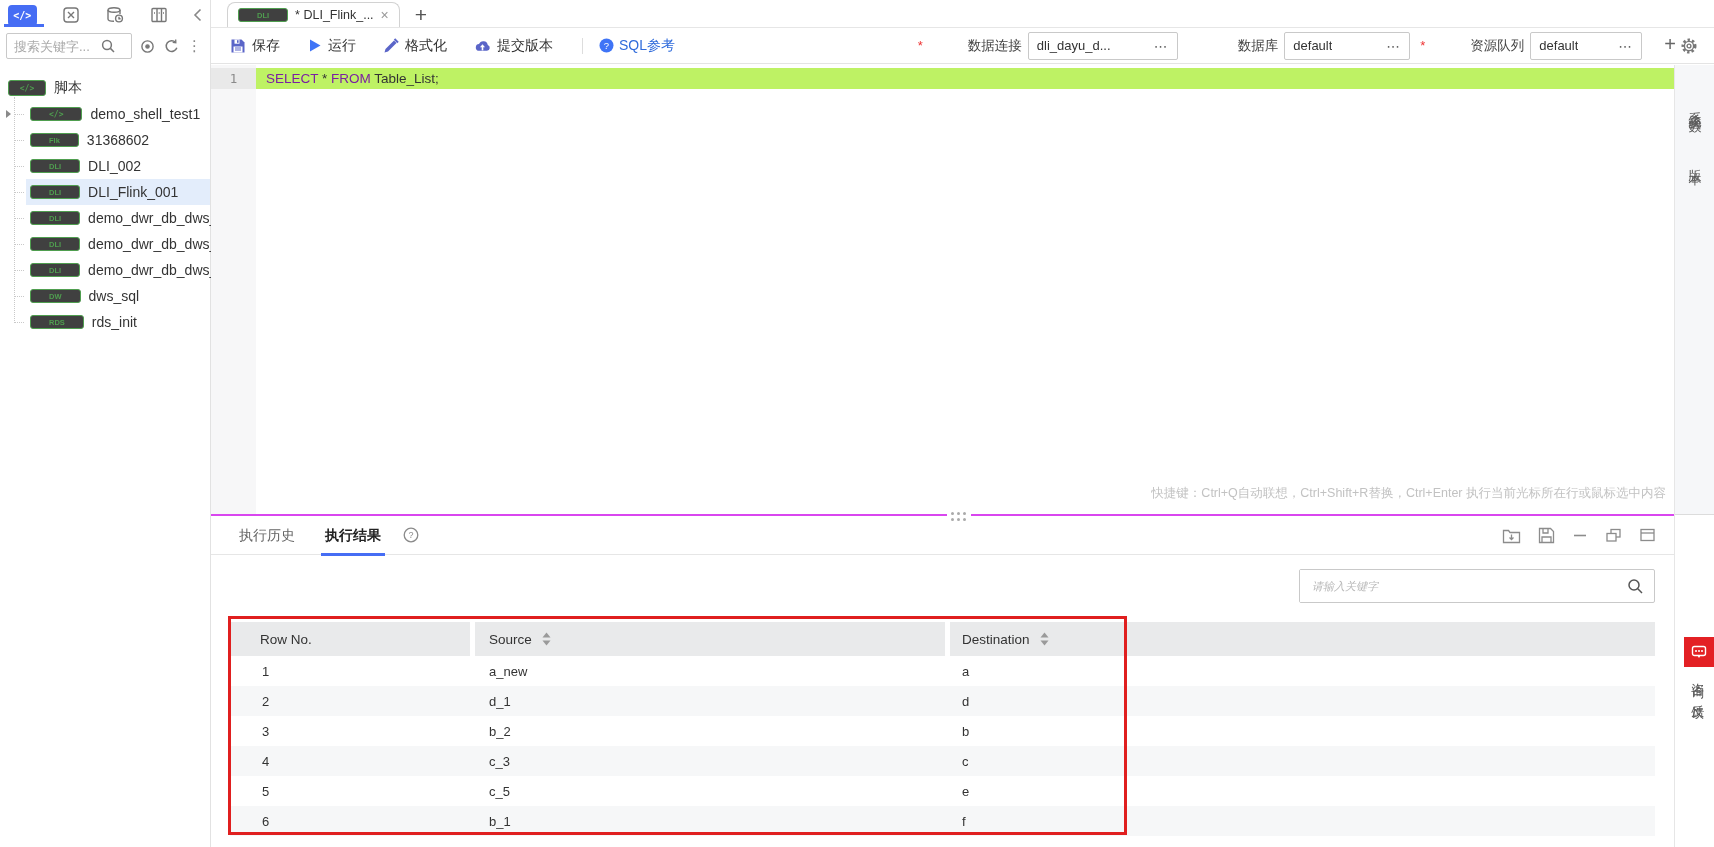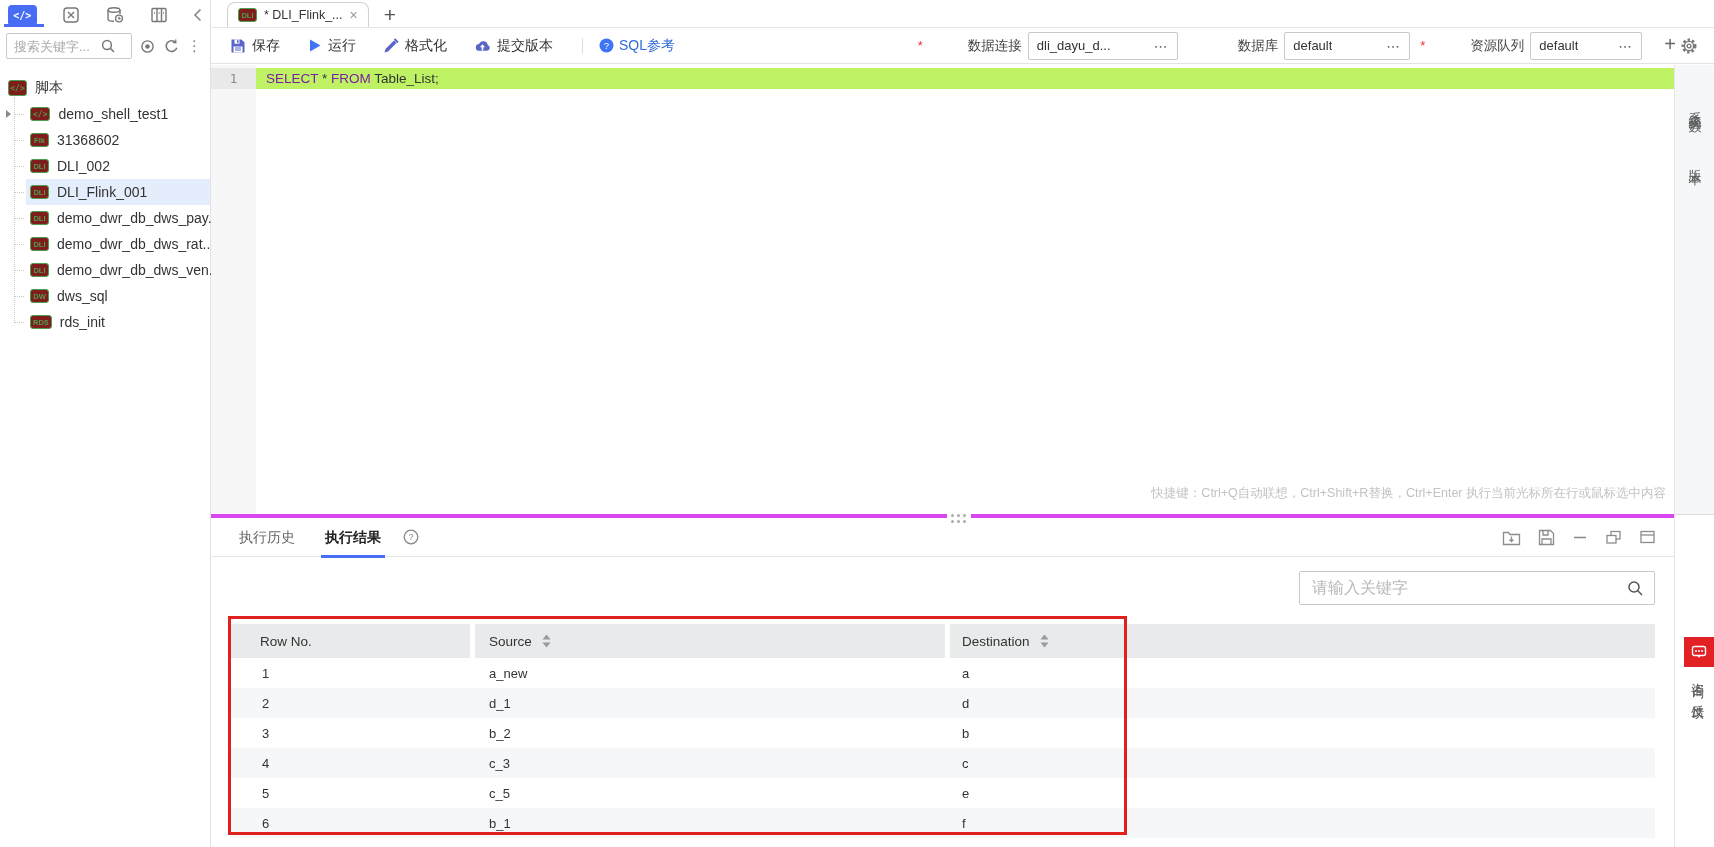--- a/index.html
+++ b/index.html
@@ -27,21 +27,21 @@
 
   
   .tree{padding-top:12px;font-size:14px;position:relative;}
   .tree-root{height:26px;display:flex;align-items:center;gap:8px;padding-left:8px;}
   .tree-items{position:relative;}
   .tree-items::before{content:'';position:absolute;left:14px;top:-4px;bottom:14px;border-left:1px dotted #c9c9c9;}
   .tree-item{position:relative;height:26px;display:flex;align-items:center;gap:8px;margin-left:26px;padding-left:4px;cursor:pointer;}
   .tree-item::before{content:'';position:absolute;left:-12px;top:13px;width:10px;border-top:1px dotted #c9c9c9;}
   .tree-item.selected{background:var(--selected-row);}
   .tw-arrow{position:absolute;left:-20px;width:0;height:0;border-left:5px solid #8a8a8a;border-top:4px solid transparent;border-bottom:4px solid transparent;}
-  .badge{min-width:19px;height:14px;padding:0 2px;border:1px solid var(--badge-green);border-radius:3px;color:var(--badge-green);font-size:7.5px;font-weight:bold;display:flex;align-items:center;justify-content:center;background:#7f1d1d;flex:none;}
+  .badge{min-width:19px;height:14px;padding:0 18px;border:1px solid var(--badge-green);border-radius:3px;color:var(--badge-green);font-size:7.5px;font-weight:bold;display:flex;align-items:center;justify-content:center;background:#404040;flex:none;}
   .badge-code{font-family:"DejaVu Sans Mono",monospace;font-size:8px;}
   .badge-root{width:18px;height:16px;}
   .tree-label{white-space:nowrap;color:#333;}
 
   
   .main-tabbar{position:absolute;left:211px;top:0;right:0;height:28px;border-bottom:1px solid #e6e6e6;display:flex;align-items:flex-end;background:#fff;}
   .doc-tab{margin-left:16px;height:25px;border:1px solid #d2d2d2;border-bottom:none;border-radius:8px 8px 0 0;display:flex;align-items:center;gap:7px;padding:0 10px;background:#fff;font-size:12.5px;color:#333;cursor:pointer;}
   .tab-close{color:#999;font-size:14px;line-height:1;}
   .newtab-btn{margin-left:15px;margin-bottom:3px;font-size:21px;color:#555;line-height:18px;cursor:pointer;}
 
@@ -61,36 +61,36 @@
 
   
   .editor{position:absolute;left:211px;top:65px;width:1463px;height:449px;background:#fff;}
   .gutter{position:absolute;left:0;top:0;width:45px;height:100%;background:#f7f7f8;}
   .gutter-cell{position:absolute;left:0;top:3px;width:45px;height:21px;background:#e9e9e9;color:#8a8a8a;font-size:12.5px;text-align:center;line-height:21px;font-family:"DejaVu Sans Mono",monospace;}
   .code-line{position:absolute;left:45px;right:0;top:3px;height:21px;background:#bef264;line-height:21px;padding-left:10px;font-family:"DejaVu Sans Mono",monospace;font-size:13.5px;color:#333;cursor:text;}
   .code-line .kw{color:var(--keyword);}
   .editor-hint{position:absolute;right:8px;bottom:12px;color:#c2c2c2;font-size:12.5px;}
 
   
-  .bottom-panel{position:absolute;left:211px;top:514px;width:1463px;height:333px;border-top:4px solid #d946ef;background:#fff;}
+  .bottom-panel{position:absolute;left:211px;top:514px;width:1463px;height:333px;border-top:2px solid #d946ef;background:#fff;}
   .grip{position:absolute;left:736px;top:-7px;background:#fff;padding:3px 4px;display:grid;grid-template-columns:repeat(3,4px);grid-template-rows:repeat(2,4px);gap:2px;cursor:row-resize;}
   .grip i{width:3px;height:3px;border-radius:50%;background:#aaa;}
   .bp-tabs{height:39px;display:flex;align-items:center;padding-left:28px;border-bottom:1px solid #e6e6e6;position:relative;}
   .bp-tab{margin-right:30px;font-size:14px;color:#666;height:39px;line-height:39px;position:relative;cursor:pointer;}
   .bp-tab.active{color:#222;font-weight:bold;}
   .bp-tab.active::after{content:'';position:absolute;left:-4px;right:-4px;bottom:-1px;height:3px;background:var(--accent);}
   .help-ico{margin-left:-8px;cursor:pointer;display:flex;}
   .bp-icons{margin-left:auto;display:flex;align-items:center;gap:17px;padding-right:18px;}
   .bp-icons .mini-ico{cursor:pointer;}
   .filter-row{position:relative;height:67px;}
   .filter-box{position:absolute;right:19px;top:14px;width:356px;height:34px;border:1px solid #c9c9c9;border-radius:2px;display:flex;align-items:center;background:#fff;}
   .fb-select{width:200px;height:100%;display:flex;align-items:center;justify-content:space-between;padding:0 12px;border-right:1px solid #ddd;cursor:pointer;}
   .fb-select span{font-size:13px;color:#333;}
   .caret{width:0;height:0;border-left:5px solid transparent;border-right:5px solid transparent;border-top:6px solid #8a8a8a;}
-  .fb-input{flex:1;height:100%;border:none;outline:none;padding:0 8px 0 12px;font-size:16px;color:#c2410c;min-width:0;}
+  .fb-input{flex:1;height:100%;border:none;outline:none;padding:0 8px 0 12px;font-size:11px;color:#c2410c;min-width:0;font-style:italic;}
   .fb-input::placeholder{color:#b9b9b9;}
   .fb-search{padding-right:10px;display:flex;cursor:pointer;}
 
   
   .result-table{margin:0 19px;font-size:13px;}
   .rt-header{display:flex;height:34px;}
   .rt-header .hc{background:var(--table-header-bg);display:flex;align-items:center;gap:10px;color:#333;font-size:13.5px;}
   .hc1{width:240px;padding-left:30px;margin-right:5px;}
   .hc2{width:470px;padding-left:14px;margin-right:5px;}
   .hc3{flex:1;padding-left:12px;}

